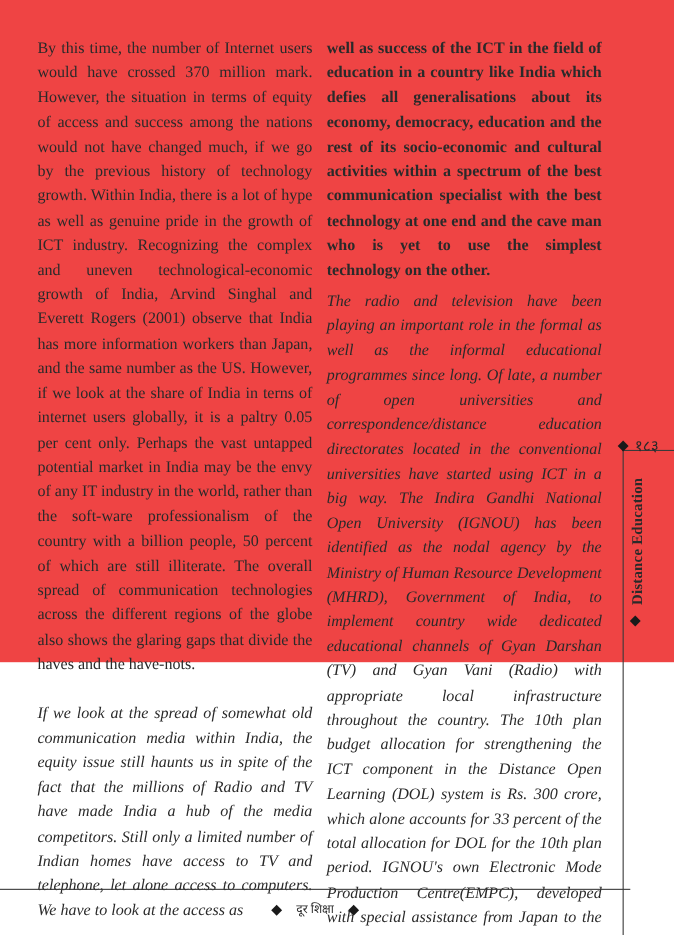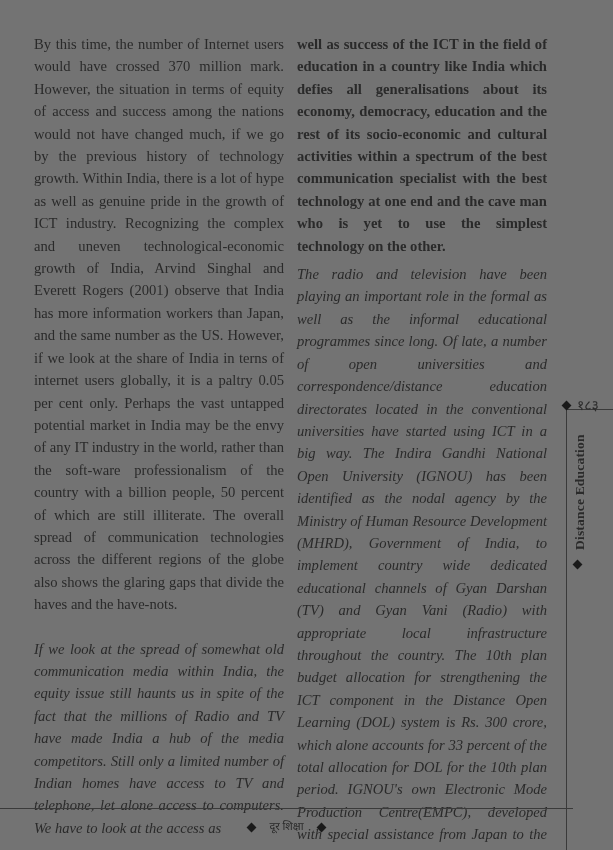--- a/index.html
+++ b/index.html
@@ -1,17 +1,17 @@
 <!DOCTYPE html>
 <html><head>
 <meta charset="utf-8">
 <style>
   html, body { margin: 0; padding: 0; background: #ffffff; }
   body { width: 613px; height: 850px; position: relative; overflow: hidden; }
-  .page { position: absolute; left: 0; top: 0; width: 613px; height: 850px; background: #737373; }
+  .page { position: absolute; left: 0; top: 0; width: 613px; height: 602px; background: #ef4444; }
   .col { position: absolute; top: 33px; font-family: "Liberation Serif", "DejaVu Serif", serif; font-size: 14.6px; line-height: 22.4px; color: #2a2a2a; text-align: justify; }
   .col-left { left: 34px; width: 250px; }
   .col-right { left: 297px; width: 250px; }
   .para { margin: 0; }
   .para + .para { margin-top: 22px; font-style: italic; }
   .col-right .para:first-child { margin-bottom: 6px; font-weight: bold; }
   .heading { font-weight: bold; font-size: 14.8px; margin: 0 0 1px 0; color: #1e1e1e; }
   .vline { position: absolute; left: 566px; top: 409px; width: 1.4px; height: 441px; background: #3a3a3a; }
   .hline-side { position: absolute; left: 566px; top: 409px; width: 47px; height: 1.4px; background: #3a3a3a; }
   .page-number { position: absolute; left: 577px; top: 395px; font-family: "DejaVu Sans", sans-serif; font-size: 14px; color: #2a2a2a; }

